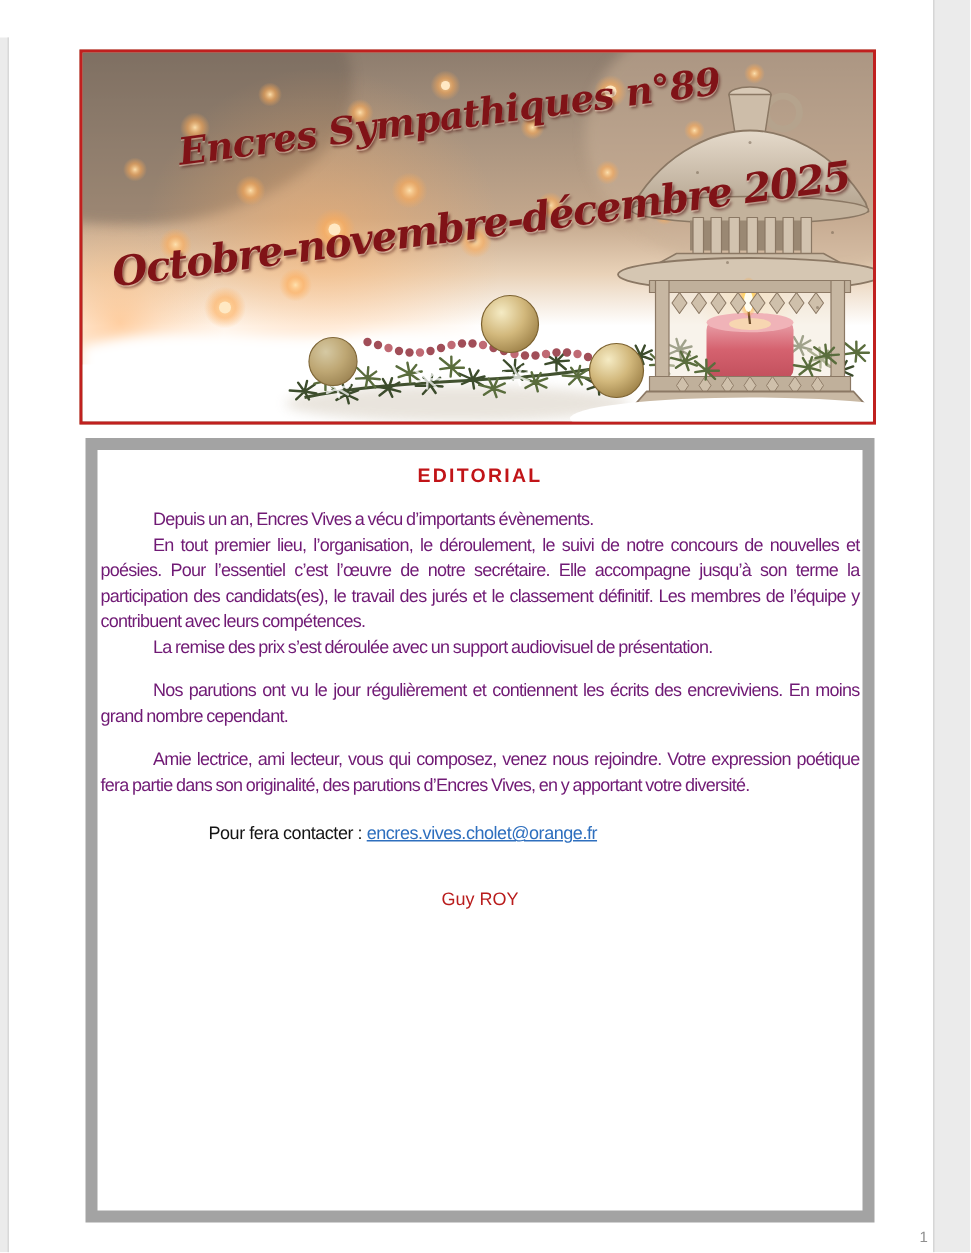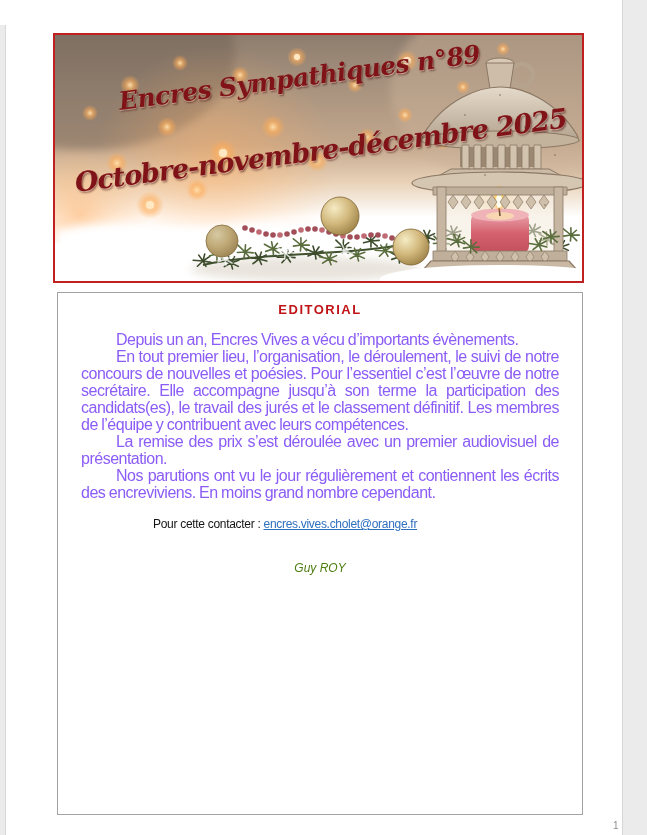--- a/index.html
+++ b/index.html
@@ -27,39 +27,39 @@
     position:absolute; font-family:"DejaVu Serif","Liberation Serif",serif;
     font-style:italic; font-weight:bold; color:#801317; white-space:nowrap;
     text-shadow: 0 1px 0 rgba(250,220,200,.45), 1px 2px 2px rgba(70,10,10,.55);
     transform-origin:left center; z-index:3;
   }
   .line1 { left:64px; top:52px;  font-size:25px; transform:rotate(-7.5deg); letter-spacing:-0.5px;}
   .line2 { left:20px; top:132px; font-size:27px; transform:rotate(-7.5deg); letter-spacing:-1px; }
   
   .editorial-box {
     position:absolute; left:57px; top:292px; width:526px; height:523px;
-    border:1px solid #a3a3a3; background:#fff; padding:0 23px;
+    border:8px solid #a3a3a3; background:#fff; padding:0 2px;
   }
   .ed-heading {
     margin:9px 0 14px 0; text-align:center; color:#c11418;
     font-weight:bold; font-size:13px; letter-spacing:1.5px;
   }
   .ed-body { color:#141414; }
   .para {
-    font-size:16px; line-height:17px; text-align:justify; text-indent:35px;
-    letter-spacing:-0.5px; word-spacing:-0.5px; color:#8b5cf6;
-  }
-  .para.gap { margin-top:0; }
+    font-size:12px; line-height:17px; text-align:justify; text-indent:35px;
+    letter-spacing:-0.5px; word-spacing:-0.5px; color:#701a75;
+  }
+  .para.gap { margin-top:12px; }
   .contact-line {
     margin-top:15px; padding-left:72px; font-size:12px; line-height:17px;
     letter-spacing:-0.3px; color:#141414;
   }
   .email { color:#2e6fbe; text-decoration:underline; cursor:pointer; }
   .signature {
-    margin-top:27px; text-align:center; font-size:12px; line-height:17px; color:#4d7c0f;font-style:italic;
+    margin-top:27px; text-align:center; font-size:12px; line-height:17px; color:#b91c1c;
   }
   .page-number {
     position:absolute; left:613px; top:820px; font-size:10px; color:#8f8f8f;
   }
 </style>
 </head>
 <body>
 
 <div class="canvas">
   <div class="edge-left"></div>
@@ -300,24 +300,25 @@
 
     <div class="banner-title line1">Encres Sympathiques n°89</div>
     <div class="banner-title line2">Octobre-novembre-décembre 2025</div>
   </div>
 
   <div class="editorial-box">
     <div class="ed-heading">EDITORIAL</div>
     <div class="ed-body">
         <div class="para">Depuis un an, Encres Vives a vécu d’importants évènements.</div>
         <div class="para">En tout premier lieu, l’organisation, le déroulement, le suivi de notre concours de nouvelles et poésies. Pour l’essentiel c’est l’œuvre de notre secrétaire. Elle accompagne jusqu’à son terme la participation des candidats(es), le travail des jurés et le classement définitif. Les membres de l’équipe y contribuent avec leurs compétences.</div>
-        <div class="para">La remise des prix s’est déroulée avec un premier audiovisuel de présentation.</div>
+        <div class="para">La remise des prix s’est déroulée avec un support audiovisuel de présentation.</div>
         <div class="para gap">Nos parutions ont vu le jour régulièrement et contiennent les écrits des encreviviens. En moins grand nombre cependant.</div>
+        <div class="para gap">Amie lectrice, ami lecteur, vous qui composez, venez nous rejoindre. Votre expression poétique fera partie dans son originalité, des parutions d’Encres Vives, en y apportant votre diversité.</div>
       </div>
     <div class="contact-line">
-      <span>Pour cette contacter :</span>
+      <span>Pour fera contacter :</span>
       <a href="#" class="email">encres.vives.cholet@orange.fr</a>
     </div>
     <div class="signature">Guy ROY</div>
   </div>
 
   <div class="page-number">1</div>
 </div>
 
 </body></html>

